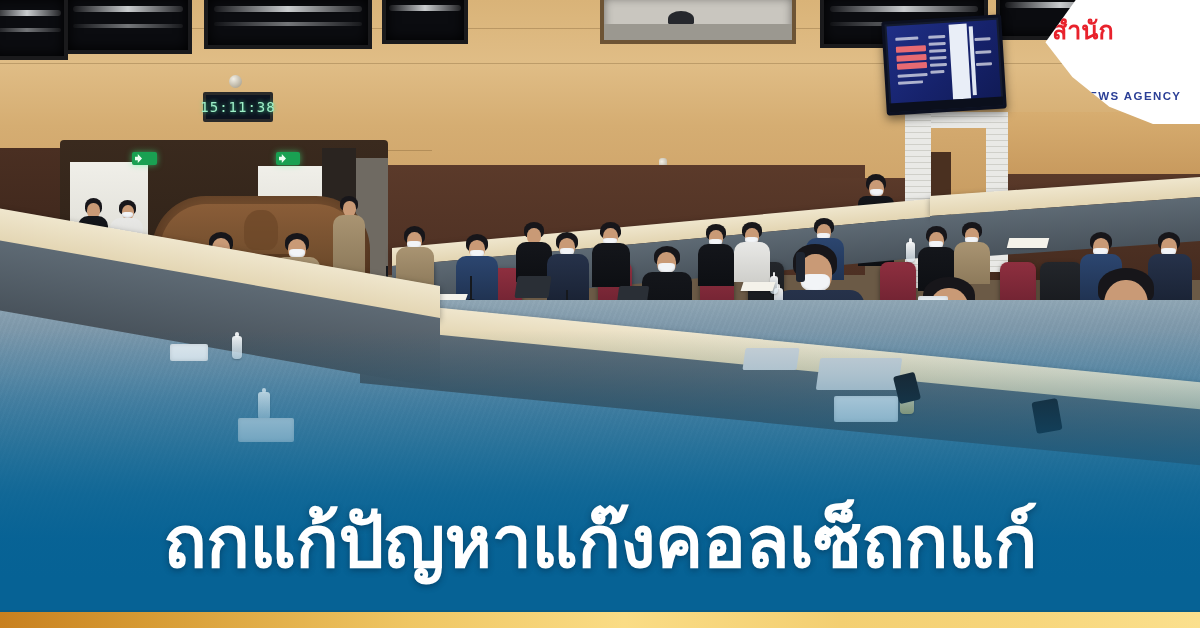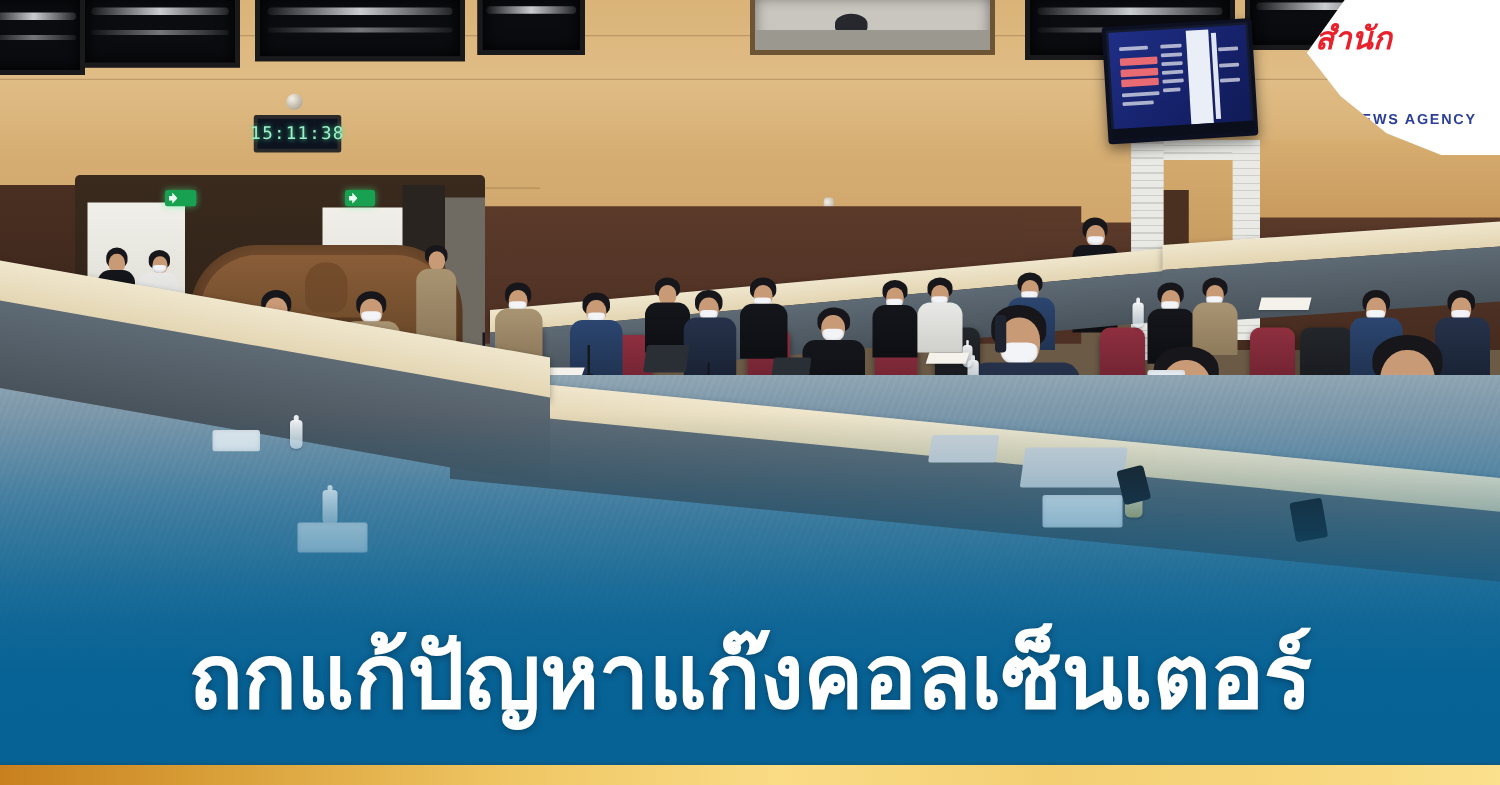--- a/index.html
+++ b/index.html
@@ -147,21 +147,21 @@
     color:#ffffff;font-weight:bold;font-size:72px;line-height:1;
     letter-spacing:-.5px;white-space:nowrap;
     text-shadow:0 2px 6px rgba(0,30,55,.45);}
 
   
   .logo-badge{position:absolute;right:0;top:0;width:168px;height:124px;
     background:#ffffff;
     clip-path:polygon(26% 0%, 100% 0%, 100% 100%, 72% 100%, 46% 86%, 24% 62%, 8% 34%);
     display:block;}
   .logo-badge::after{content:"";position:absolute;left:0;top:0;width:0;height:0;}
-  .logo-row{position:absolute;left:20px;top:18px;display:flex;align-items:center;font-style:italic;}
+  .logo-row{position:absolute;left:20px;top:18px;display:flex;align-items:center;}
   .logo-thai-red{color:#e8222c;font-size:25px;font-weight:bold;line-height:1;
     font-family:"DejaVu Sans","Liberation Sans",sans-serif;}
   .logo-circle{width:66px;height:66px;border-radius:50%;background:#2b3f96;
     display:flex;align-items:center;justify-content:center;margin-left:-6px;}
   .logo-thai-white{color:#ffffff;font-size:24px;font-weight:bold;line-height:1;
     font-family:"DejaVu Sans","Liberation Sans",sans-serif;}
   .logo-sub{position:absolute;left:0;right:8px;top:90px;text-align:center;
     color:#2b3f96;font-size:11.5px;font-weight:bold;letter-spacing:1.4px;}
 </style>
 </head>
@@ -536,21 +536,21 @@
     <div class="bottle" style="left:900px;top:382px;width:14px;height:32px;
          background:linear-gradient(180deg,rgba(252,252,250,.92),rgba(226,198,110,.82));"></div>
     <div class="phone" style="left:896px;top:374px;width:22px;height:28px;transform:rotate(-14deg);"></div>
     <div class="phone" style="left:1034px;top:400px;width:26px;height:32px;transform:rotate(-10deg);"></div>
     <div class="laptop" style="left:744px;top:348px;width:54px;height:22px;"></div>
 
   </div>
 
   <div class="blue-fade"></div>
 
-  <div class="headline">ถกแก้ปัญหาแก๊งคอลเซ็นเตอร์</div>
+  <div class="headline">ถกแก้ปัญหาแก๊งคอลเซ็ถกแก์</div>
 
   <div class="gold-sep"></div>
   <div class="gold-bar"></div>
 
   <div class="logo-badge">
     <div class="logo-row">
       <span class="logo-thai-red">สำนัก</span>
     </div>
     <div class="logo-sub">THAI NEWS AGENCY</div>
   </div>

